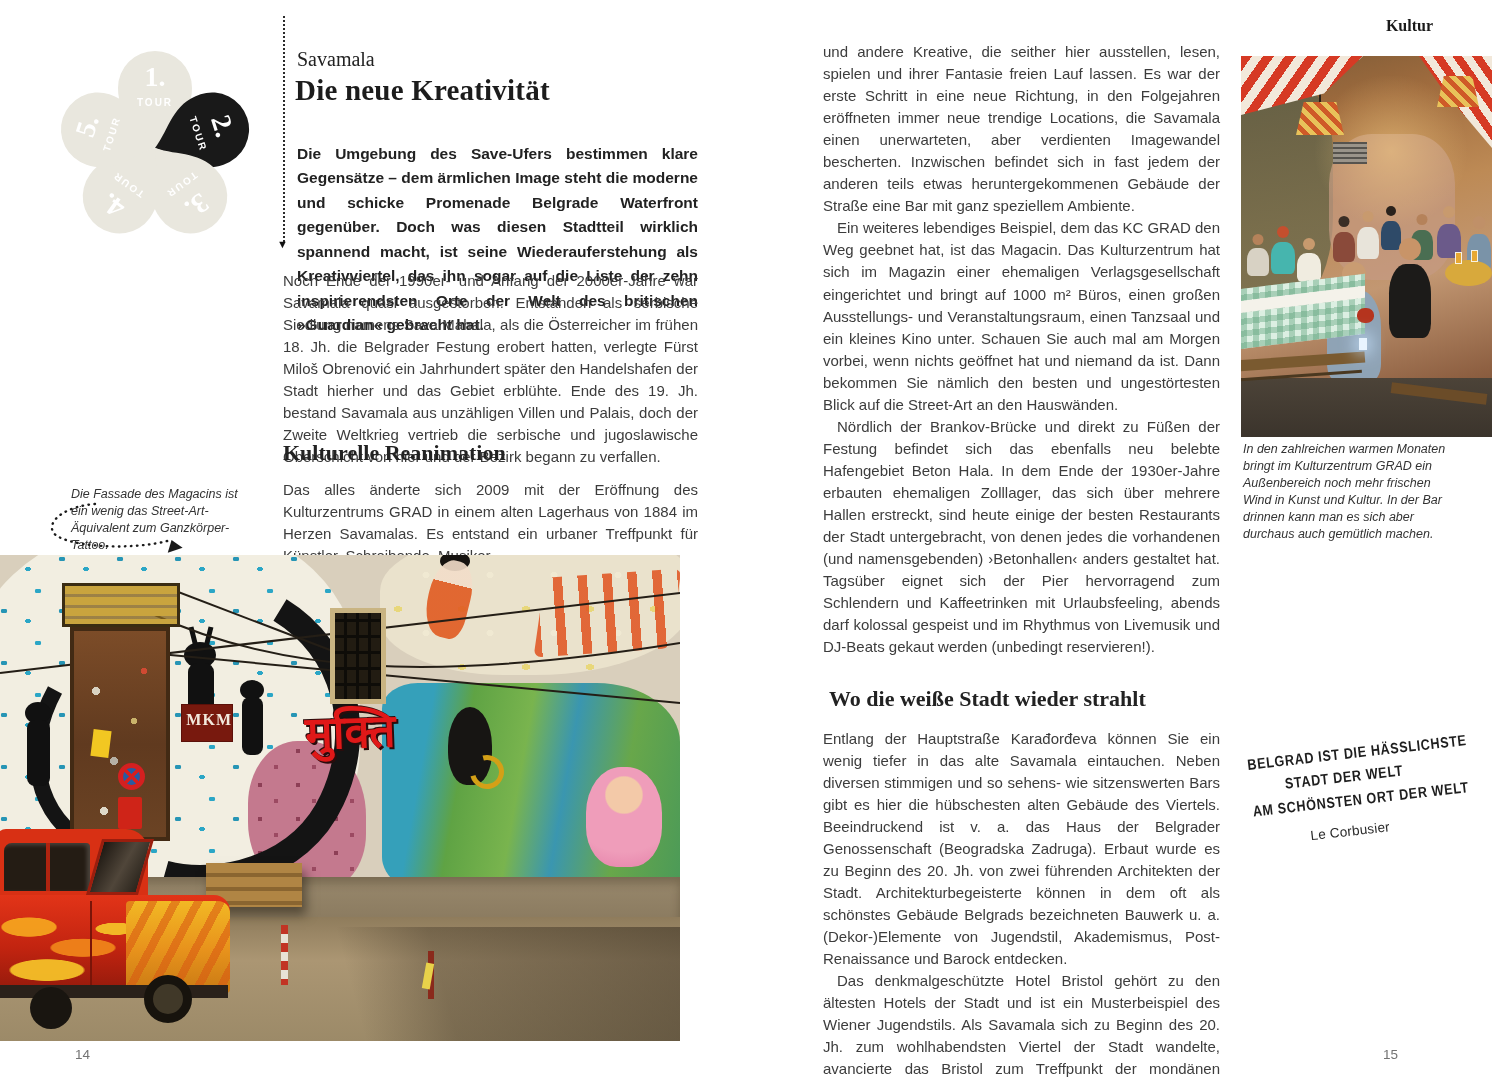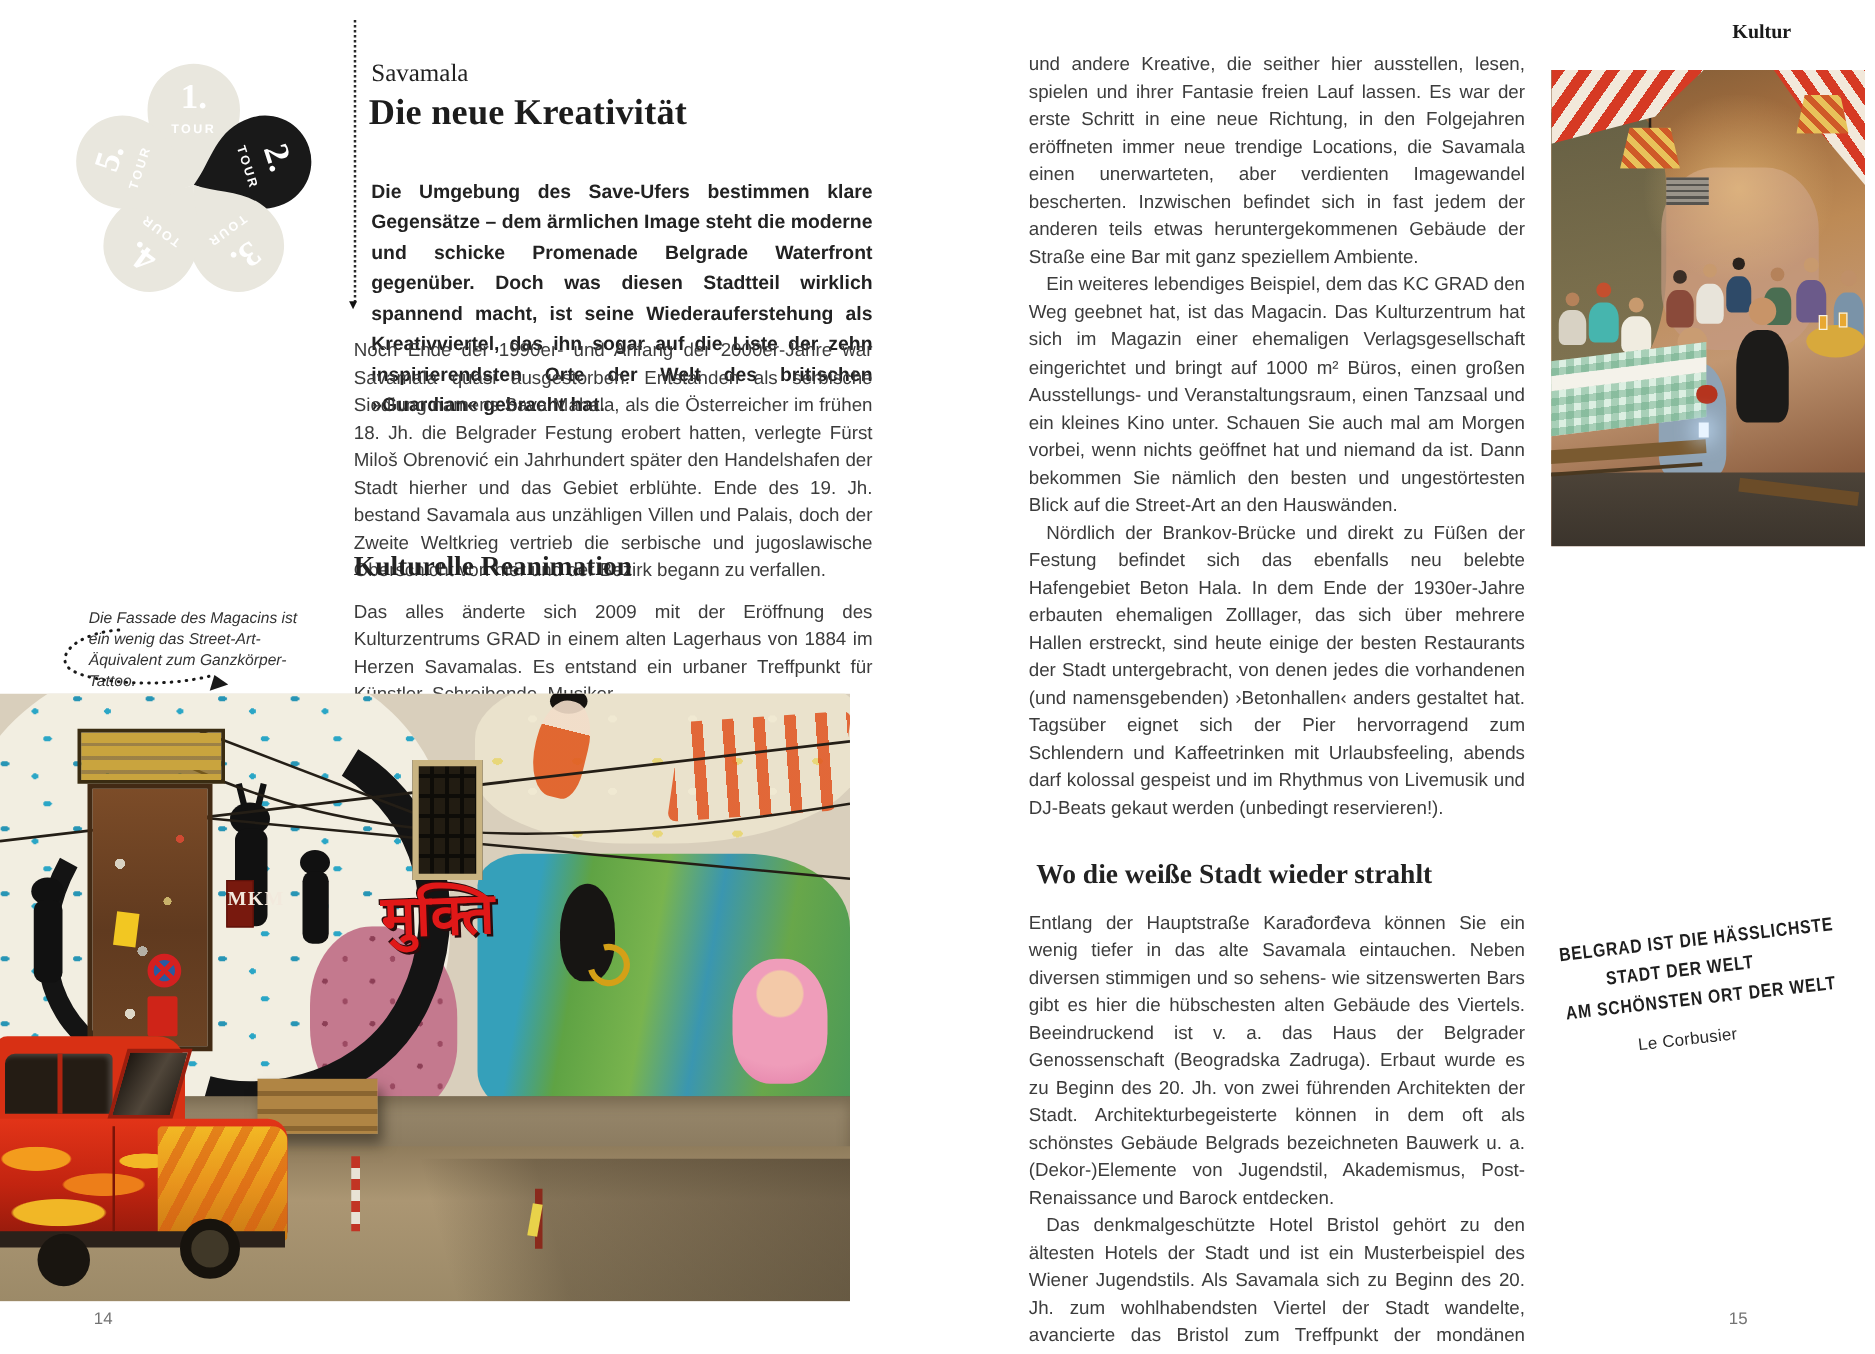--- a/index.html
+++ b/index.html
@@ -54,21 +54,21 @@
       radial-gradient(circle 5px at 22px 60px, #d8d2c2 80%, transparent 82%),
       radial-gradient(circle 4px at 60px 90px, #c9b26a 80%, transparent 82%),
       radial-gradient(circle 5px at 40px 130px, #b5b0a5 80%, transparent 82%),
       radial-gradient(circle 4px at 70px 40px, #cf4a32 80%, transparent 82%),
       radial-gradient(circle 5px at 30px 180px, #ded8c8 80%, transparent 82%),
       linear-gradient(180deg,#7c4c28,#603a1f 55%,#6b4324); }
   .pl-note { left:92px; top:175px; width:18px; height:27px; background:#f2c722; transform:rotate(7deg); }
   .pl-sign-circ { left:118px; top:208px; width:27px; height:27px; border-radius:50%; background:#2a5aa0; border:5px solid #d42020;
     background-image:linear-gradient(45deg, transparent 42%, #d42020 42% 58%, transparent 58%), linear-gradient(-45deg, transparent 42%, #d42020 42% 58%, transparent 58%); }
   .pl-sign-red { left:118px; top:242px; width:24px; height:32px; background:#cf2418; border-radius:2px; }
-  .pl-mkm { left:181px; top:149px; width:22px; height:38px; background:#78190e; border:1px solid #5c1009; color:#f2e9dd;
+  .pl-mkm { left:181px; top:149px; width:52px; height:38px; background:#78190e; border:1px solid #5c1009; color:#f2e9dd;
     font-family:"Liberation Serif", serif; font-weight:bold; font-size:16px; text-align:right; line-height:30px; letter-spacing:1px; }
   .pl-window { left:330px; top:53px; width:56px; height:96px; border:5px solid #c9b482; background:#221c12;
     background-image:repeating-linear-gradient(90deg, transparent 0 9px, #0e0c08 9px 12px), repeating-linear-gradient(0deg, transparent 0 13px, #0e0c08 13px 16px); }
   .pl-orange { left:540px; top:18px; width:135px; height:80px; transform:skewX(-12deg) rotate(-4deg);
     background:repeating-linear-gradient(78deg, #e0521e 0 9px, transparent 9px 24px); opacity:.85; border-radius:8px; }
   .pl-dancer { left:428px; top:5px; width:42px; height:78px; background:linear-gradient(180deg,#f2ddc9 0 30%, #e05a20 30% 75%, #e05a20 100%); border-radius:45% 45% 30% 50%; transform:rotate(14deg); opacity:.9; }
   .pl-dancer-hair { left:440px; top:-4px; width:30px; height:20px; background:#161310; border-radius:50%; }
   .pl-pink { left:248px; top:186px; width:118px; height:150px; background:#c4798e; border-radius:42% 50% 38% 46%;
     background-image:radial-gradient(circle 3px at 12px 10px, #8d3f56 75%, transparent 77%), radial-gradient(circle 3px at 28px 26px, #9c4a62 75%, transparent 77%);
     background-size:38px 34px; }
@@ -319,20 +319,21 @@
     <div class="abs pr-ytable"></div>
     <div class="abs pr-beer1"></div>
     <div class="abs pr-beer2"></div>
     <div class="abs pr-bag"></div>
     <div class="abs pr-floor"></div>
     <div class="abs pr-bench1"></div>
     <div class="abs pr-bench2"></div>
     <div class="abs pr-phone"></div>
   </div>
 
+  <p class="photo-caption-r">In den zahlreichen warmen Monaten bringt im Kulturzentrum GRAD ein Außenbereich noch mehr frischen Wind in Kunst und Kultur. In der Bar drinnen kann man es sich aber durchaus auch gemütlich machen.</p>
 
   <div class="quote">
     <div class="qline">BELGRAD IST DIE HÄSSLICHSTE</div>
     <div class="qline">STADT DER WELT</div>
     <div class="qline">AM SCHÖNSTEN ORT DER WELT</div>
     <div class="attrib">Le Corbusier</div>
   </div>
 
   <div class="pagenum right">15</div>
 

